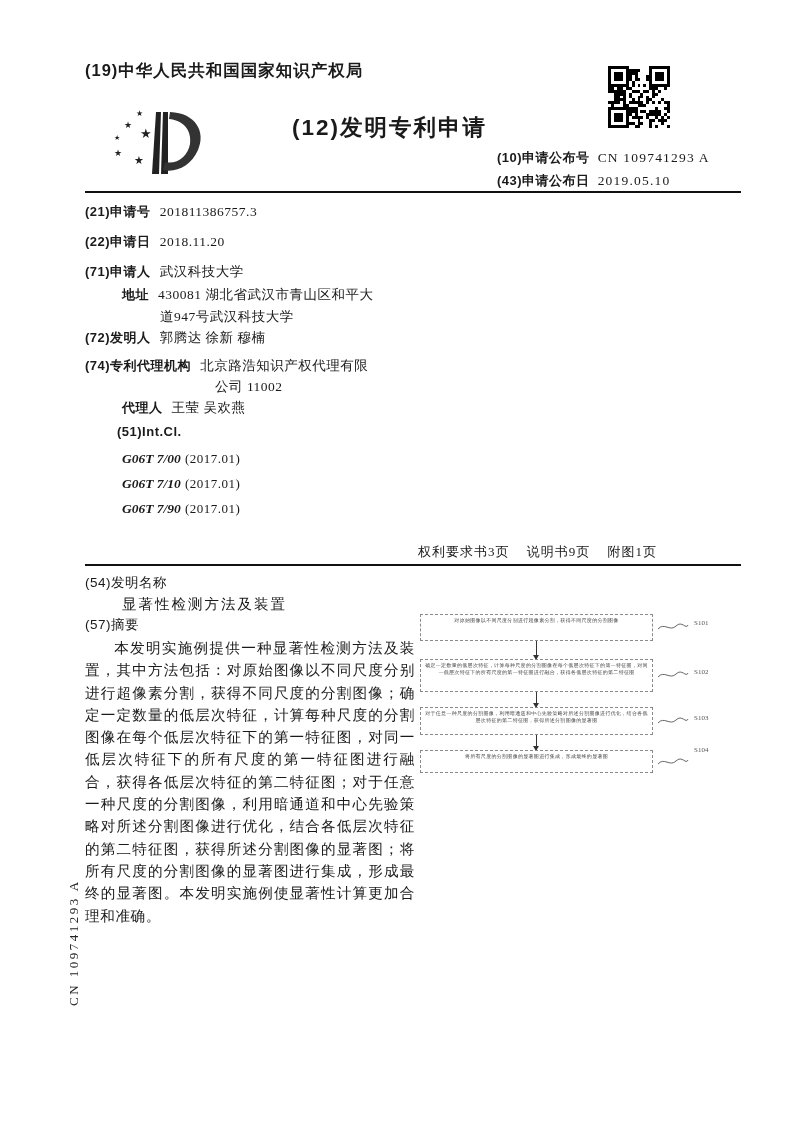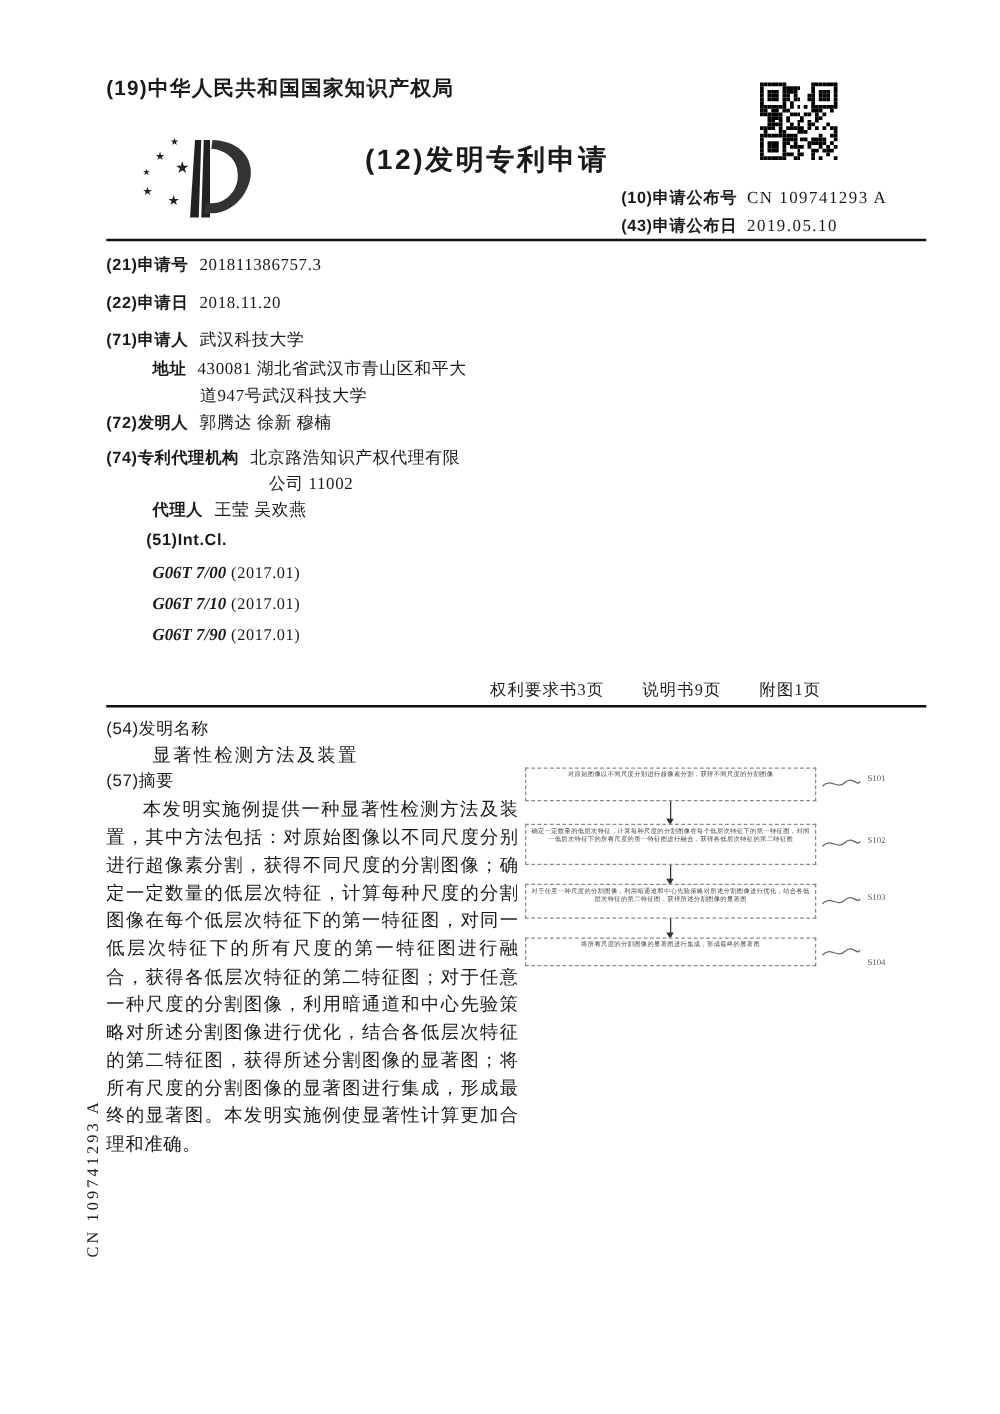--- a/index.html
+++ b/index.html
@@ -16,21 +16,21 @@
   .office{ left:85px; top:60px; font-size:16.5px; font-weight:700; letter-spacing:1px; }
   .doctype{ left:292px; top:112px; font-size:22.5px; font-weight:700; letter-spacing:2px; }
   .pubrow{ display:flex; align-items:baseline; }
   .rule  { left:85px; width:656px; height:2px; background:#111; }
   .row   { left:85px; display:flex; align-items:baseline; white-space:nowrap; }
   .row .val { margin-left:9px; }
   .sub   { left:122px;align-items:flex-end; }
   .cls-code { font-style:italic; font-weight:700; font-family:"Liberation Serif", serif; font-size:13.5px; }
   .cls-ver  { font-size:13px; margin-left:4px; letter-spacing:.5px; }
   .pagesinfo{ left:85px; top:543px; width:572px; text-align:right; font-size:13px; letter-spacing:1px; }
-  .pagesinfo span{ margin-left:26px; }
+  .pagesinfo span{ margin-left:13px; }
   .sec-lbl{ font-family:"Liberation Sans", sans-serif; font-weight:400; font-size:13.5px; letter-spacing:.5px; }
   .inv-title{ left:122px; top:595px; font-size:14.5px; letter-spacing:2px; }
   .abstract{
     left:85px; top:637px; width:330px; font-size:14.6px; line-height:22.3px;
     text-align:justify; text-indent:2em; letter-spacing:.6px;
   }
   .qr { left:608px; top:66px; width:62px; height:62px; display:grid;
         grid-template-columns:repeat(21,1fr); grid-template-rows:repeat(21,1fr); }
   .qr i { display:block; }
   .qr i.on { background:#000; }
@@ -604,17 +604,17 @@
   <svg class="fsquig" style="top:715px;" viewBox="0 0 34 12">
       <path d="M2 8 C8 1 14 11 20 5 S30 9 32 4" stroke="#666" fill="none" stroke-width="1"></path>
     </svg>
   <svg class="fsquig" style="top:756px;" viewBox="0 0 34 12">
       <path d="M2 8 C8 1 14 11 20 5 S30 9 32 4" stroke="#666" fill="none" stroke-width="1"></path>
     </svg>
 
   <div class="fstep" style="top:619px;">S101</div>
   <div class="fstep" style="top:668px;">S102</div>
   <div class="fstep" style="top:714px;">S103</div>
-  <div class="fstep" style="top:766px;">S104</div>
+  <div class="fstep" style="top:746px;">S104</div>
 
   <div class="abs sideno">CN 109741293 A</div>
 
 </div>
 
 </body></html>

